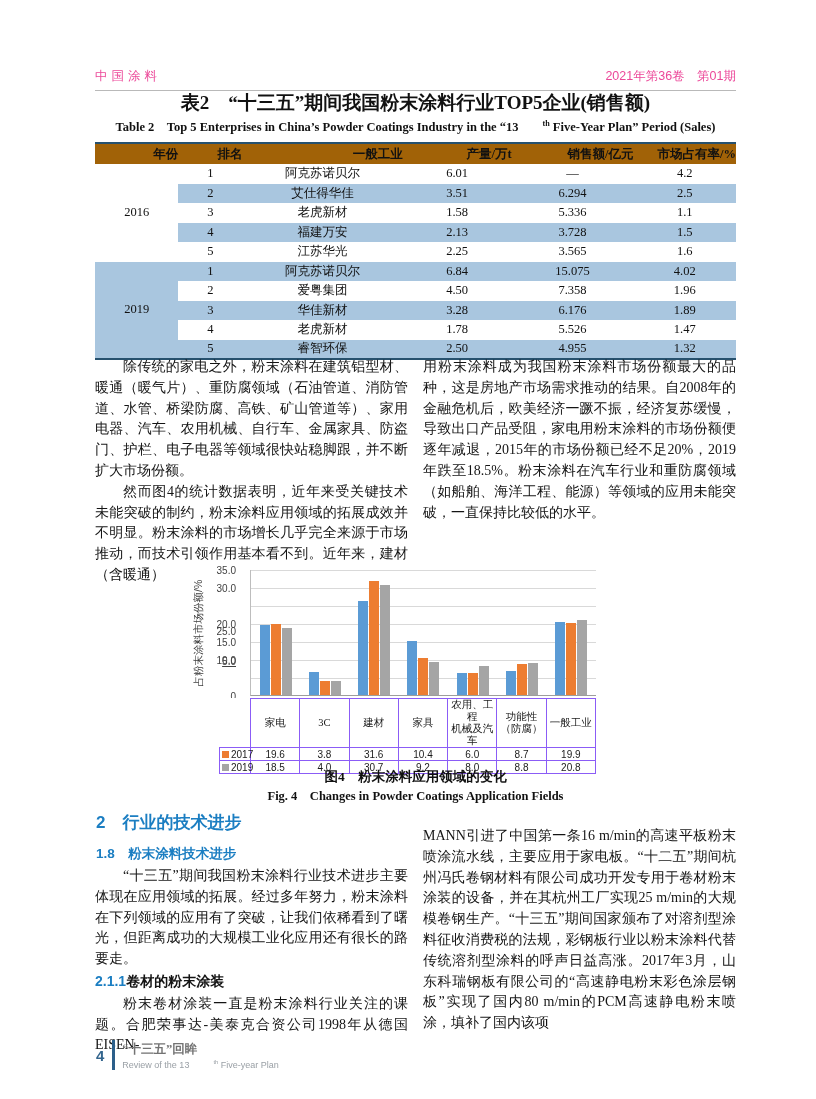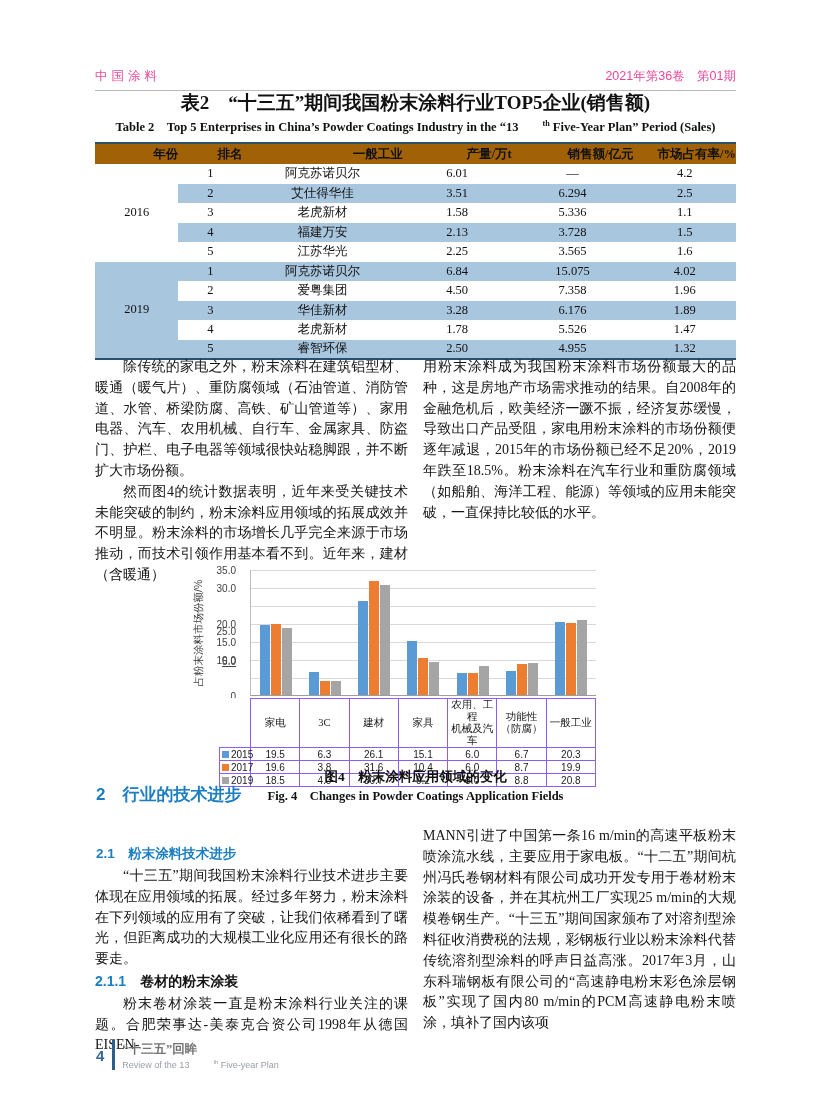--- a/index.html
+++ b/index.html
@@ -40,24 +40,24 @@
   .textcol p.indent { text-indent:2em; }
   .col1-top { left:95px; top:357px; }
   .col2-top { left:423px; top:357px; }
   .col1-bot { left:95px; top:866px; }
   .col2-bot { left:423px; top:826px; }
 
   .h-sec {
     position:absolute; left:96px; font-family:"Liberation Sans","DejaVu Sans",sans-serif;
     font-weight:bold; color:#1b7ec2;
   }
-  .h-sec.level1 { top:783px; font-size:17px; }
+  .h-sec.level1 { top:811px; font-size:17px; }
   .h-sec.level2 { top:845px; font-size:13.5px; }
   .h211 { margin:1px 0; font-weight:bold; }
-  .h211 .num { color:#1b7ec2; font-family:"Liberation Sans","DejaVu Sans",sans-serif; margin-right:14px; }
+  .h211 .num { color:#1b7ec2; font-family:"Liberation Sans","DejaVu Sans",sans-serif; }
 
   
   .chart-block { position:absolute; left:188px; top:566px; width:412px; }
   .chart-plot-wrap { position:relative; height:132px; font-family:"Liberation Sans","DejaVu Sans",sans-serif; }
   .ylabel {
     position:absolute; left:-55px; top:61px; width:130px; height:12px;
     transform:rotate(-90deg); text-align:center;
     font-size:10.5px; color:#3f3f3f; white-space:nowrap;
   }
   .ytick {
@@ -290,30 +290,20 @@
           <th>家具</th>
           <th>农用、工程
 机械及汽车</th>
           <th>功能性
 （防腐）</th>
           <th>一般工业</th>
         </tr>
       </thead>
     <tbody>
         <tr>
-          <td class="legend"><span class="swatch" style="background: rgb(91, 155, 213);"></span><span>2015</span></td>
-          <td>19.5</td>
-          <td>6.3</td>
-          <td>26.1</td>
-          <td>15.1</td>
-          <td>6.0</td>
-          <td>6.7</td>
-          <td>20.3</td>
-        </tr>
-        <tr>
           <td class="legend"><span class="swatch" style="background: rgb(237, 125, 49);"></span><span>2017</span></td>
           <td>19.6</td>
           <td>3.8</td>
           <td>31.6</td>
           <td>10.4</td>
           <td>6.0</td>
           <td>8.7</td>
           <td>19.9</td>
         </tr>
         <tr>
@@ -327,21 +317,21 @@
           <td>20.8</td>
         </tr>
       </tbody>
   </table>
 </div>
 
 <div class="fig-caption-zh">图4　粉末涂料应用领域的变化</div>
 <div class="fig-caption-en">Fig. 4　Changes in Powder Coatings Application Fields</div>
 
 <div class="h-sec level1">2　行业的技术进步</div>
-<div class="h-sec level2">2.1　粉末涂料技术进步</div>
+<div class="h-sec level2">1.8　粉末涂料技术进步</div>
 
 <div class="textcol col1-bot">
   <p class="indent">“十三五”期间我国粉末涂料行业技术进步主要体现在应用领域的拓展。经过多年努力，粉末涂料在下列领域的应用有了突破，让我们依稀看到了曙光，但距离成功的大规模工业化应用还有很长的路要走。</p>
   <div class="h211">
     <span class="num">2.1.1</span><span>卷材的粉末涂装</span>
   </div>
   <p class="indent">粉末卷材涂装一直是粉末涂料行业关注的课题。合肥荣事达-美泰克合资公司1998年从德国EISEN-</p>
 </div>
 <div class="textcol col2-bot">
   <p>MANN引进了中国第一条16 m/min的高速平板粉末喷涂流水线，主要应用于家电板。“十二五”期间杭州冯氏卷钢材料有限公司成功开发专用于卷材粉末涂装的设备，并在其杭州工厂实现25 m/min的大规模卷钢生产。“十三五”期间国家颁布了对溶剂型涂料征收消费税的法规，彩钢板行业以粉末涂料代替传统溶剂型涂料的呼声日益高涨。2017年3月，山东科瑞钢板有限公司的“高速静电粉末彩色涂层钢板”实现了国内80 m/min的PCM高速静电粉末喷涂，填补了国内该项</p>

